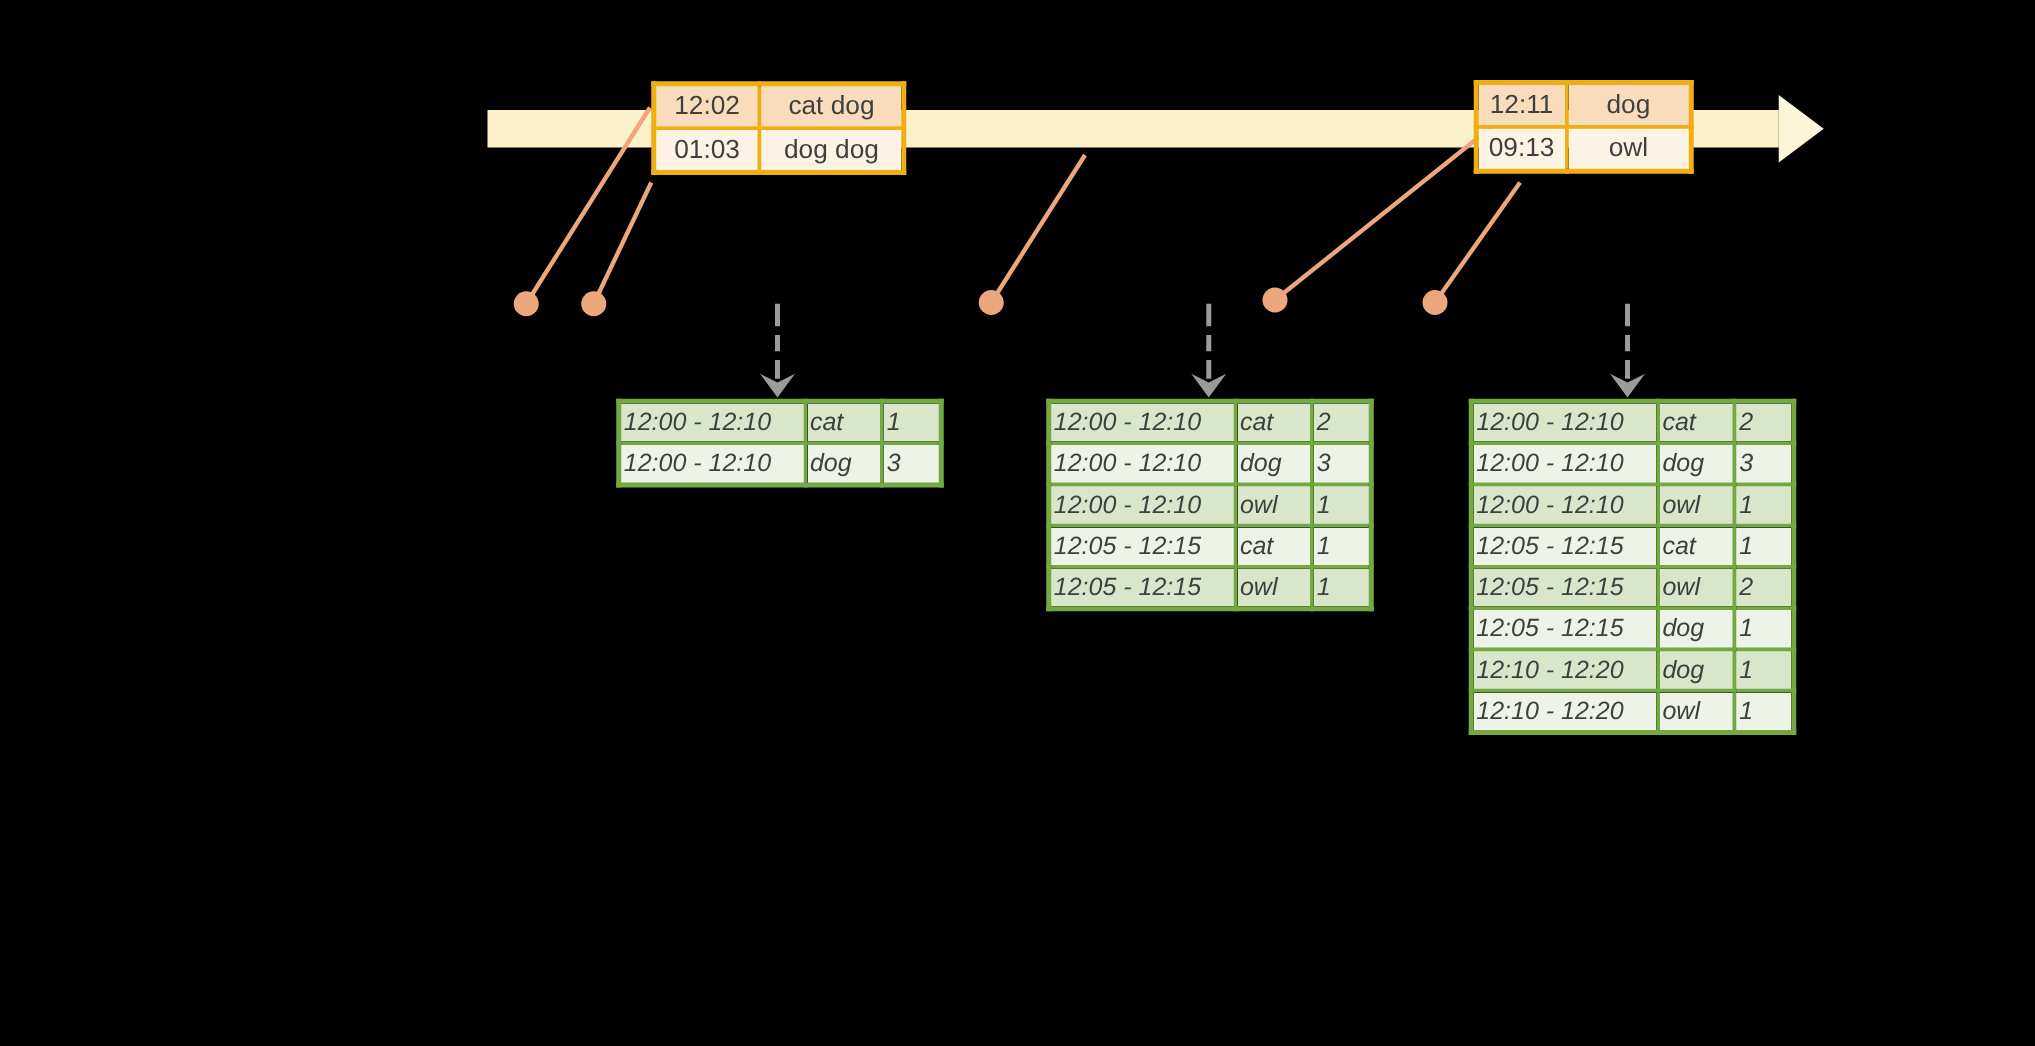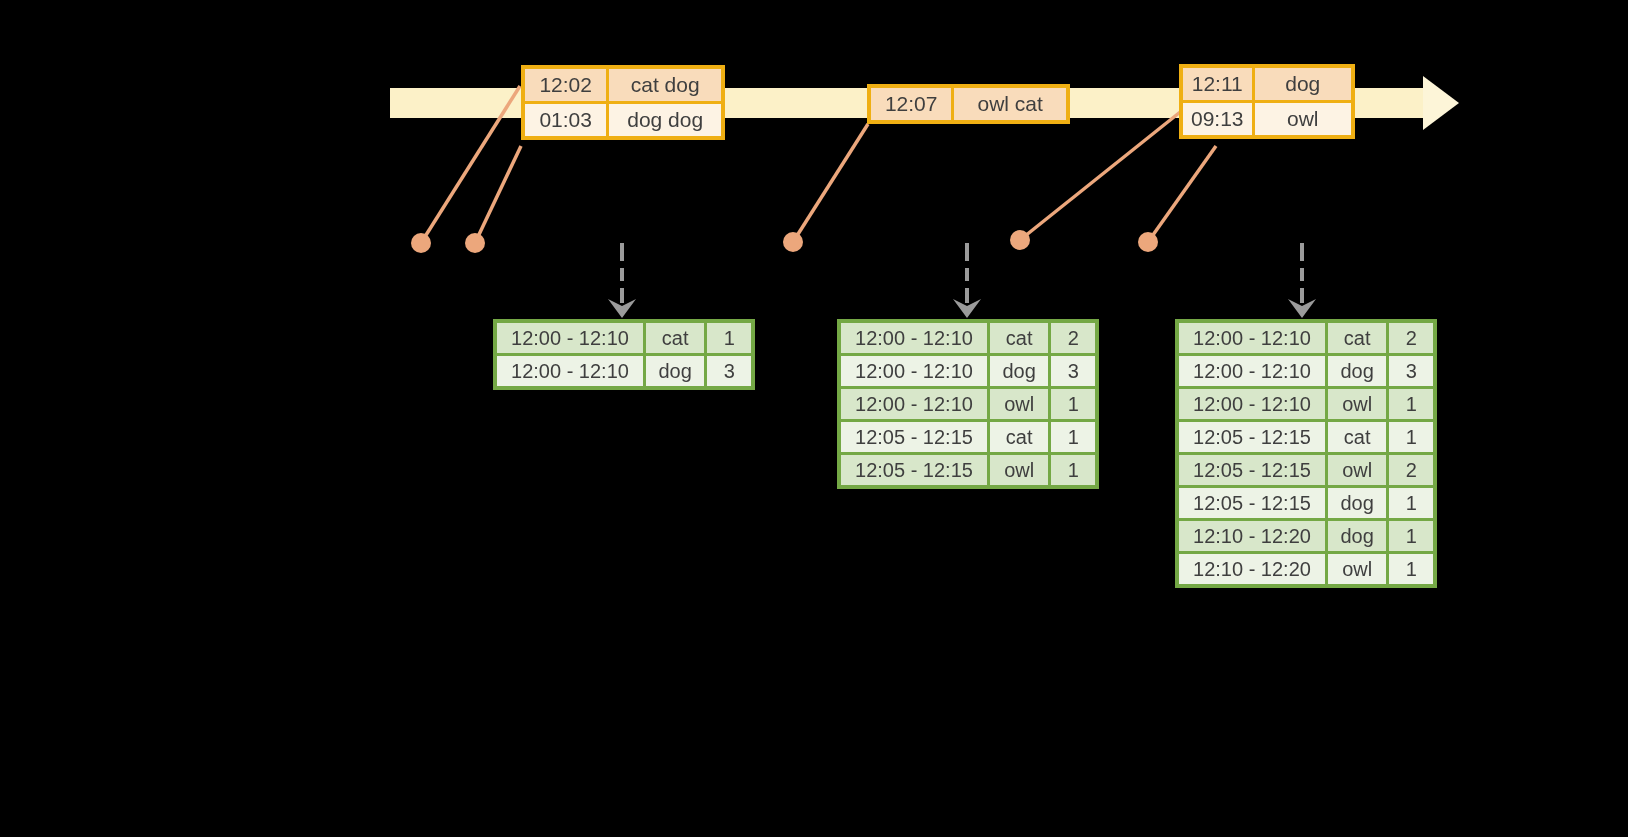--- a/index.html
+++ b/index.html
@@ -35,27 +35,27 @@
 
   
   .result-table{
     position:absolute;
     border-collapse:collapse;
     border:4px solid var(--green);
   }
   .result-table td{
     border:3px solid var(--green);
     height:30px;
-    text-align:center;
     vertical-align:middle;
     font-size:20px;
     color:var(--text);
     padding:0 2px;
     overflow:hidden;
     white-space:nowrap;
+    font-style:italic;
   }
   .result-table tr:nth-child(odd) td{background:var(--result_row_dark);}
   .result-table tr:nth-child(even) td{background:var(--result_row_light);}
 </style>
 </head>
 <body>
 
 <div id="canvas">
 
   <svg id="shapes" viewBox="0 0 1628 837">
@@ -99,32 +99,20 @@
         <td>12:02</td>
         <td>cat dog</td>
       </tr>
       <tr>
         <td>01:03</td>
         <td>dog dog</td>
       </tr>
     </tbody>
   </table>
 
-  <table class="event-table" style="left:867px;top:84px;width:203px">
-    <colgroup>
-        <col style="width:83px">
-        <col style="width:114px">
-      </colgroup>
-    <tbody>
-      <tr>
-        <td>12:07</td>
-        <td>owl cat</td>
-      </tr>
-    </tbody>
-  </table>
 
   <table class="event-table" style="left:1179px;top:64px;width:157px">
     <colgroup>
         <col style="width:72px">
         <col style="width:100px">
       </colgroup>
     <tbody>
       <tr>
         <td>12:11</td>
         <td>dog</td>

